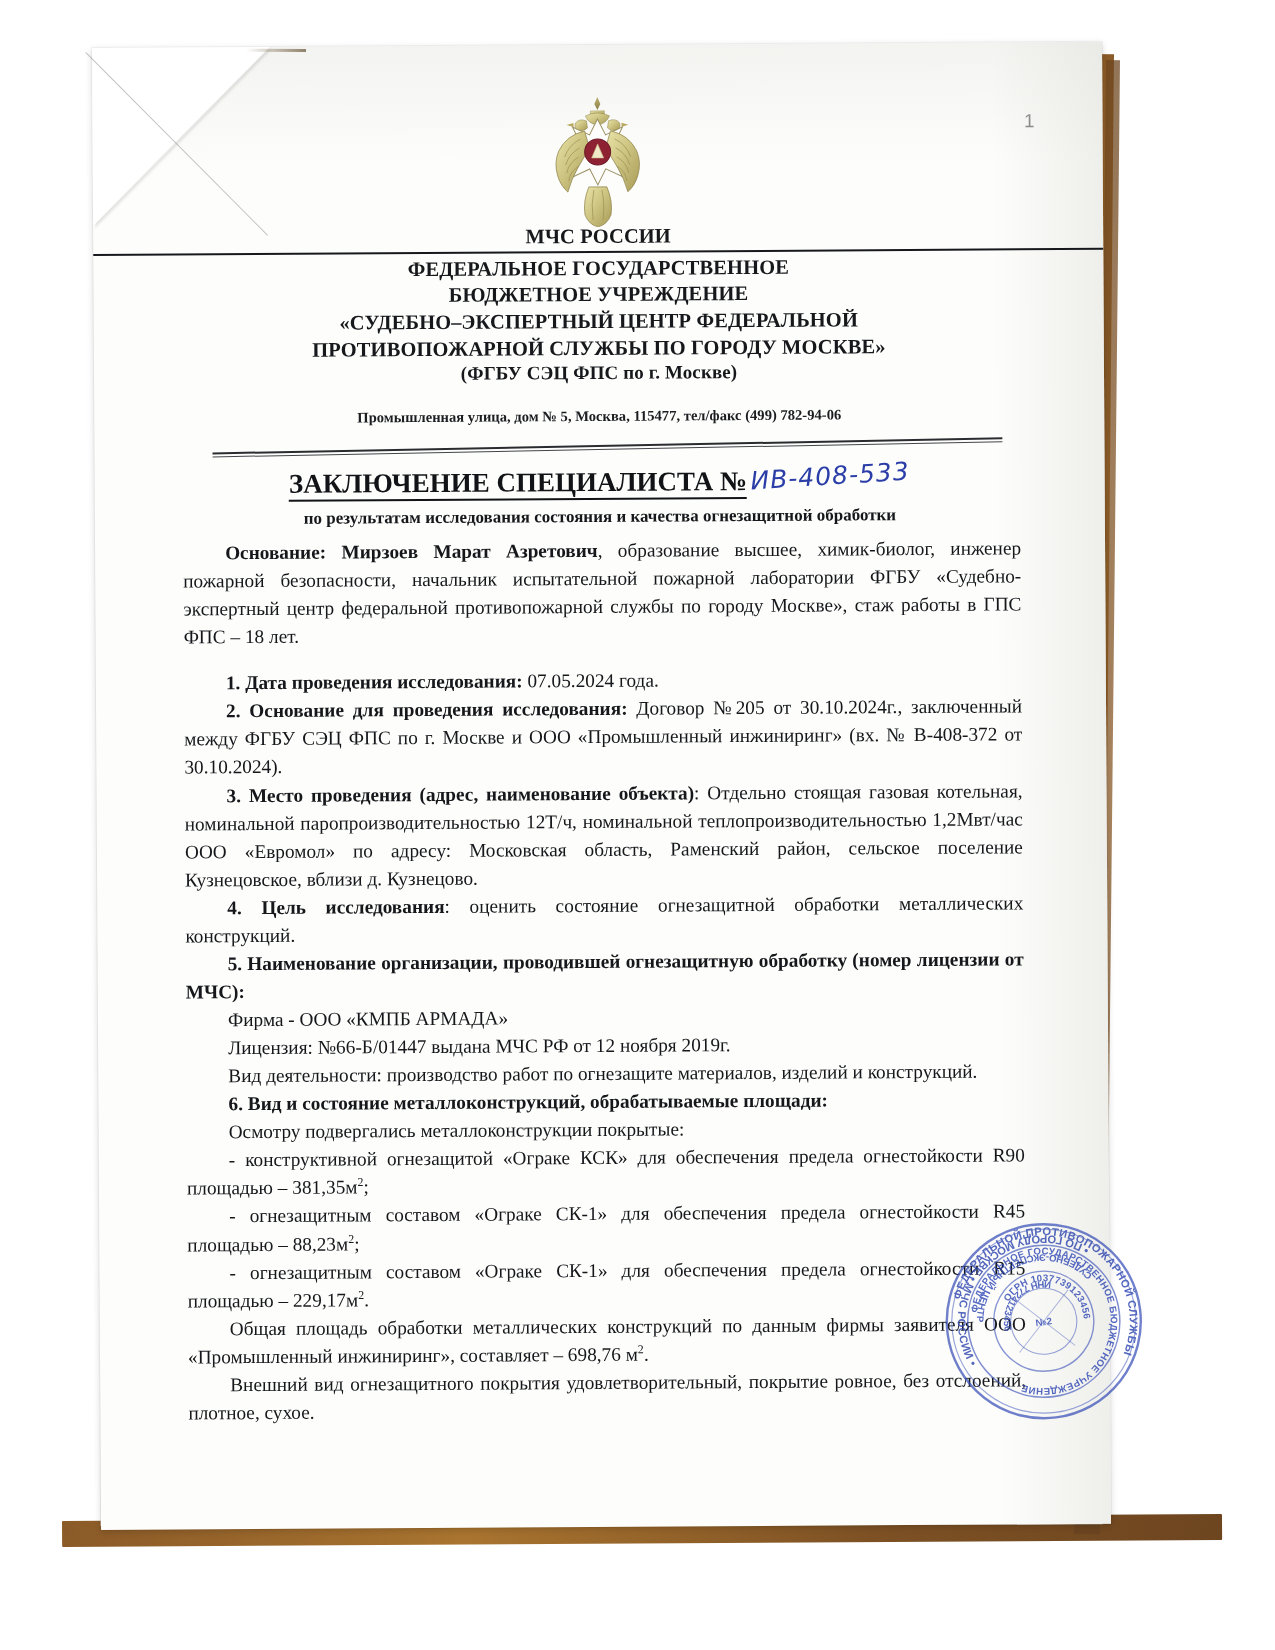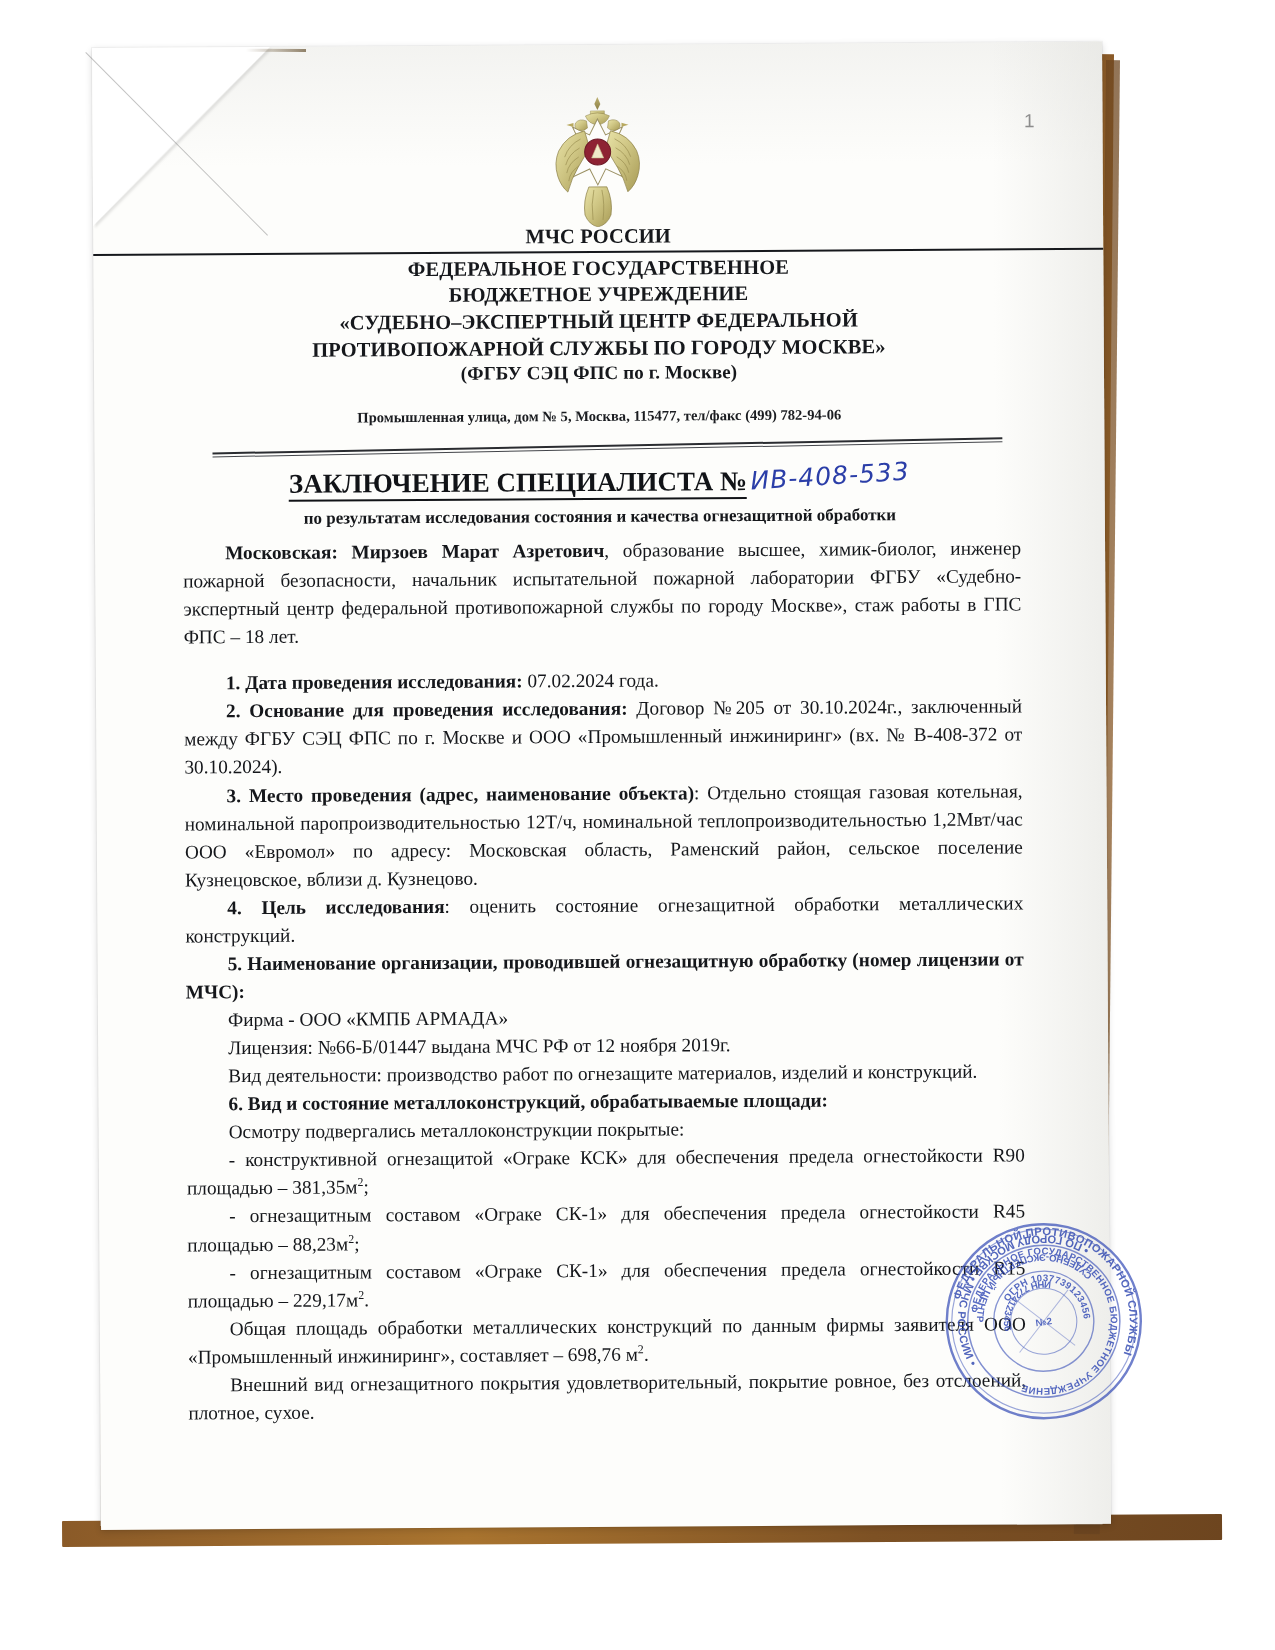--- a/index.html
+++ b/index.html
@@ -326,28 +326,28 @@
     </div>
 
     <div id="doc-title">
       <span class="num-label">ЗАКЛЮЧЕНИЕ СПЕЦИАЛИСТА №</span><span id="title-handwritten">ИВ-408-533</span>
     </div>
     <div id="doc-subtitle">по результатам исследования состояния и качества огнезащитной обработки</div>
 
     <div id="body-text">
 
       <p class="indent">
-        <b>Московская:</b>
+        <b>Основание:</b>
         <b>Мирзоев Марат Азретович</b><span>, образование высшее, химик-биолог, инженер пожарной безопасности, начальник испытательной пожарной лаборатории ФГБУ «Судебно-экспертный центр федеральной противопожарной службы по городу Москве», стаж работы в ГПС ФПС – 18 лет.</span>
       </p>
 
       <p style="height:18px"></p>
 
       <p class="indent">
-        <b>1. Дата проведения исследования:</b><span> 07.02.2024 года.</span>
+        <b>1. Дата проведения исследования:</b><span> 07.05.2024 года.</span>
       </p>
 
       <p class="indent">
         <b>2.  Основание  для  проведения  исследования:</b><span> Договор №205 от 30.10.2024г., заключенный между ФГБУ СЭЦ ФПС по г. Москве и ООО «Промышленный инжиниринг» (вх. № В-408-372 от 30.10.2024).</span>
       </p>
 
       <p class="indent">
         <b>3. Место проведения (адрес, наименование объекта)</b><span>: Отдельно стоящая газовая котельная, номинальной паропроизводительностью 12Т/ч, номинальной теплопроизводительностью 1,2Мвт/час ООО «Евромол» по адресу: Московская область, Раменский район, сельское поселение Кузнецовское, вблизи д. Кузнецово.</span>
       </p>
 

